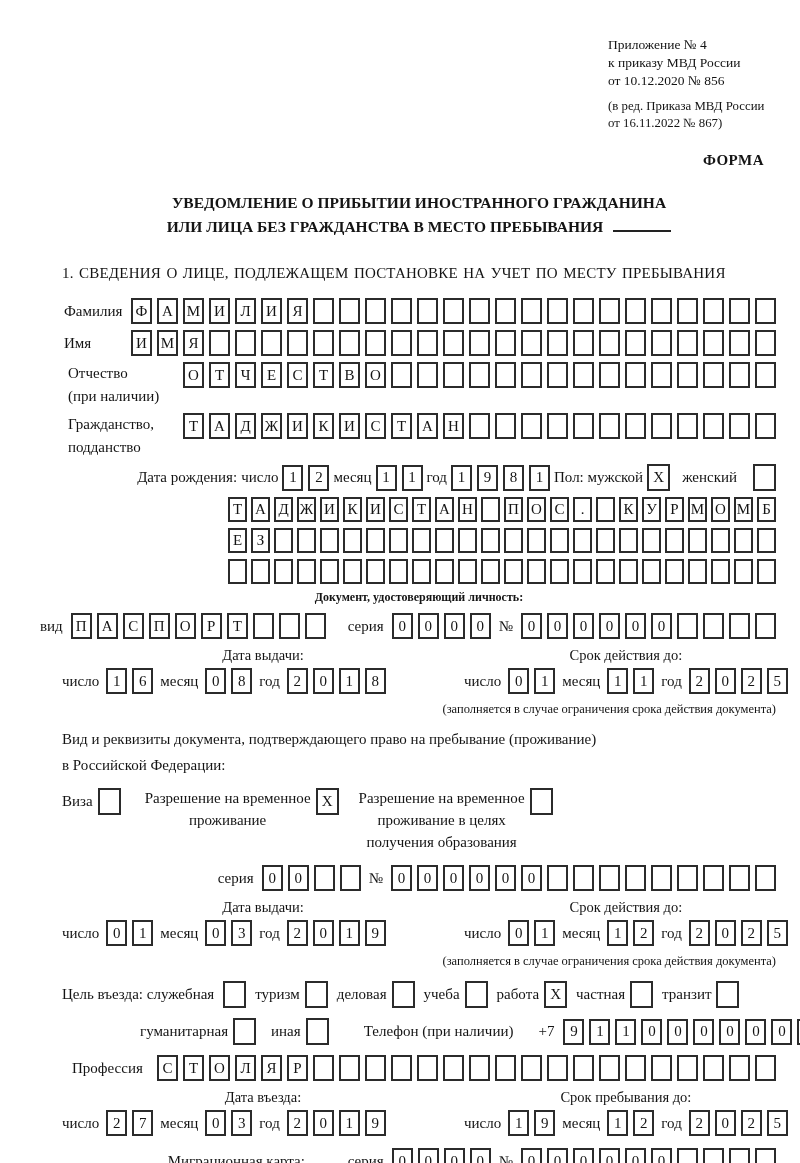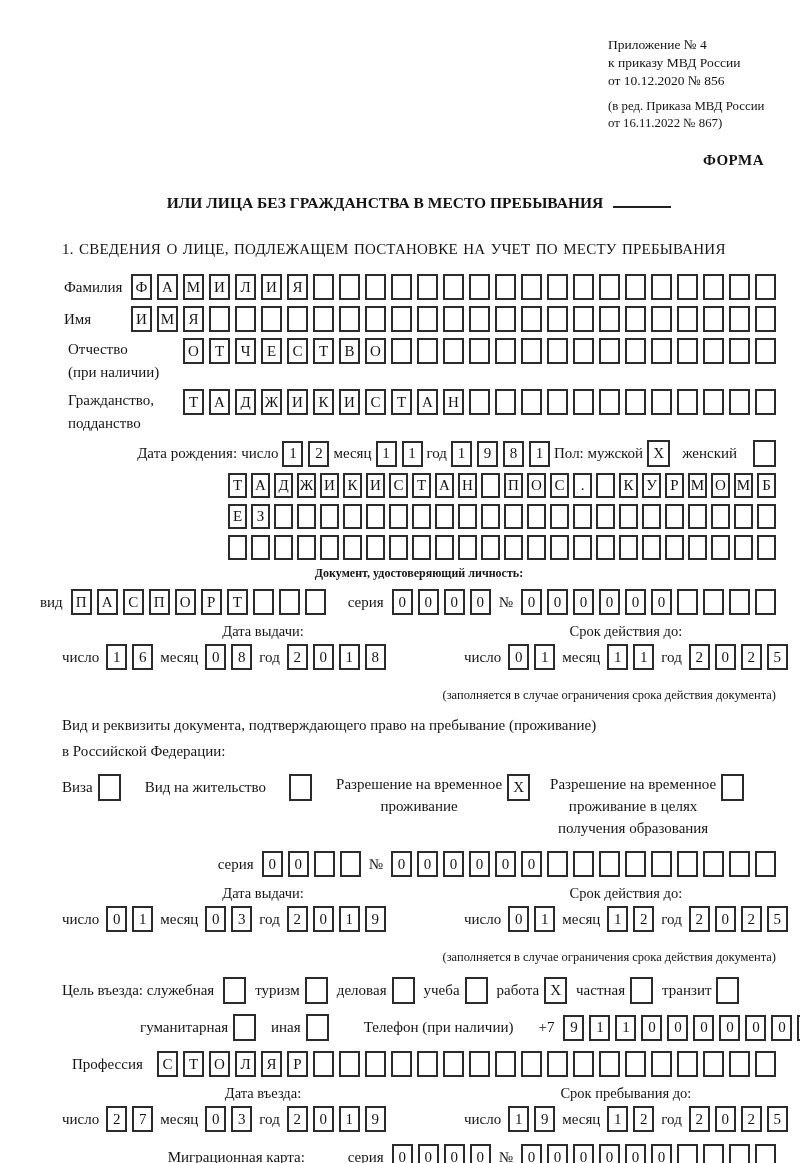--- a/index.html
+++ b/index.html
@@ -30,21 +30,21 @@
   .lblcol-85{width:85px;flex:0 0 85px;}
   .lblcol-115{width:115px;flex:0 0 115px;}
   .lblcol-140{width:140px;flex:0 0 140px;line-height:1.5;}
   .stack{line-height:1.5;}
   .vgap{display:flex;flex-direction:column;gap:6px;}
   .dgroup{display:flex;align-items:center;gap:7px;}
   .dates{display:flex;margin-top:8px;}
   .dates-col.left{width:402px;flex:0 0 402px;}
   .dates-col.right{flex:1;}
   .dates-head{text-align:center;font-size:14.5px;margin-bottom:4px;}
-  .validity-note{text-align:right;margin-top:18px;}
+  .validity-note{text-align:right;margin-top:8px;}
   .inlinegap{display:flex;align-items:center;gap:6px;flex-wrap:nowrap;}
   .pair{display:flex;align-items:center;gap:5px;}
   .permitrow{display:flex;align-items:flex-start;margin-top:10px;margin-bottom:12px;}
   .permitrow .caption{ text-align:center;line-height:1.45;font-size:15px;}
   .idheading{text-align:center;font-weight:bold;font-size:12px;margin:6px 0 8px 0;}
   .resid{font-size:15px;line-height:1.7;margin-top:10px;}
   .mt6{margin-top:6px;} .mt10{margin-top:10px;} .mt12{margin-top:12px;}
 </style>
 </head>
 <body>
@@ -57,20 +57,21 @@
     <div>от 10.12.2020 № 856</div>
     <div class="annex-edit">
       <div>(в ред. Приказа МВД России</div>
       <div>от 16.11.2022 № 867)</div>
     </div>
   </div>
 
   <div class="forma">ФОРМА</div>
 
   <div class="title">
+    <div>УВЕДОМЛЕНИЕ О ПРИБЫТИИ ИНОСТРАННОГО ГРАЖДАНИНА</div>
     <div>
       <span>ИЛИ ЛИЦА БЕЗ ГРАЖДАНСТВА В МЕСТО ПРЕБЫВАНИЯ</span><span class="title-underline"></span>
     </div>
   </div>
 
   <div class="section-heading">1. СВЕДЕНИЯ О ЛИЦЕ, ПОДЛЕЖАЩЕМ ПОСТАНОВКЕ НА УЧЕТ ПО МЕСТУ ПРЕБЫВАНИЯ</div>
 
   <div class="frow">
     <span class="lbl lblcol-67">Фамилия</span>
     <span class="cells">
@@ -394,24 +395,20 @@
   <div class="resid">
     <div>Вид и реквизиты документа, подтверждающего право на пребывание (проживание)</div>
     <div>в Российской Федерации:</div>
   </div>
 
   <div class="permitrow">
     <span class="pair">
       <span class="lbl">Виза</span>
       <span class="checkbox"></span>
     </span>
-    <span class="pair" style="margin-left:24px;">
-      <span class="lbl">Вид на жительство</span>
-      <span class="checkbox" style="margin-left:18px;"></span>
-    </span>
     <span class="pair" style="margin-left:24px;align-items:flex-start;">
       <span class="caption">
         <span>Разрешение на временное</span><br>
         <span>проживание</span>
       </span>
       <span class="checkbox">X</span>
     </span>
     <span class="pair" style="margin-left:20px;align-items:flex-start;">
       <span class="caption">
         <span>Разрешение на временное</span><br>

